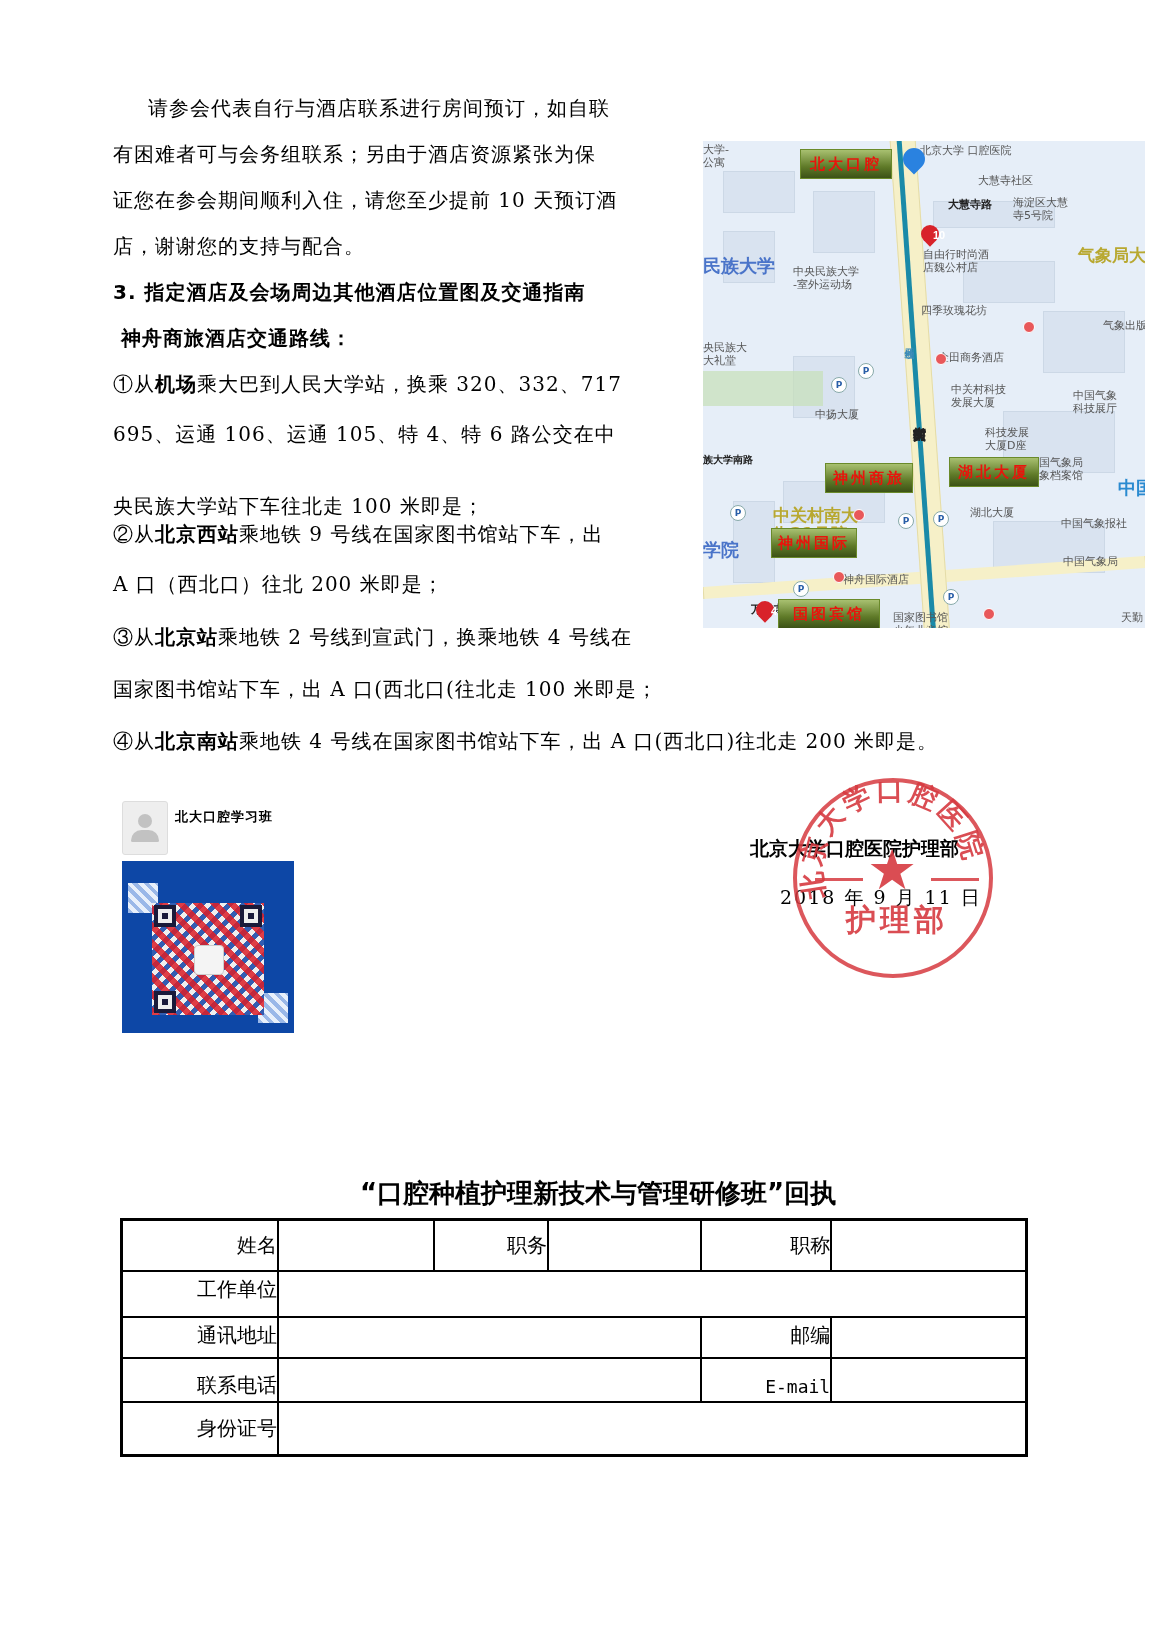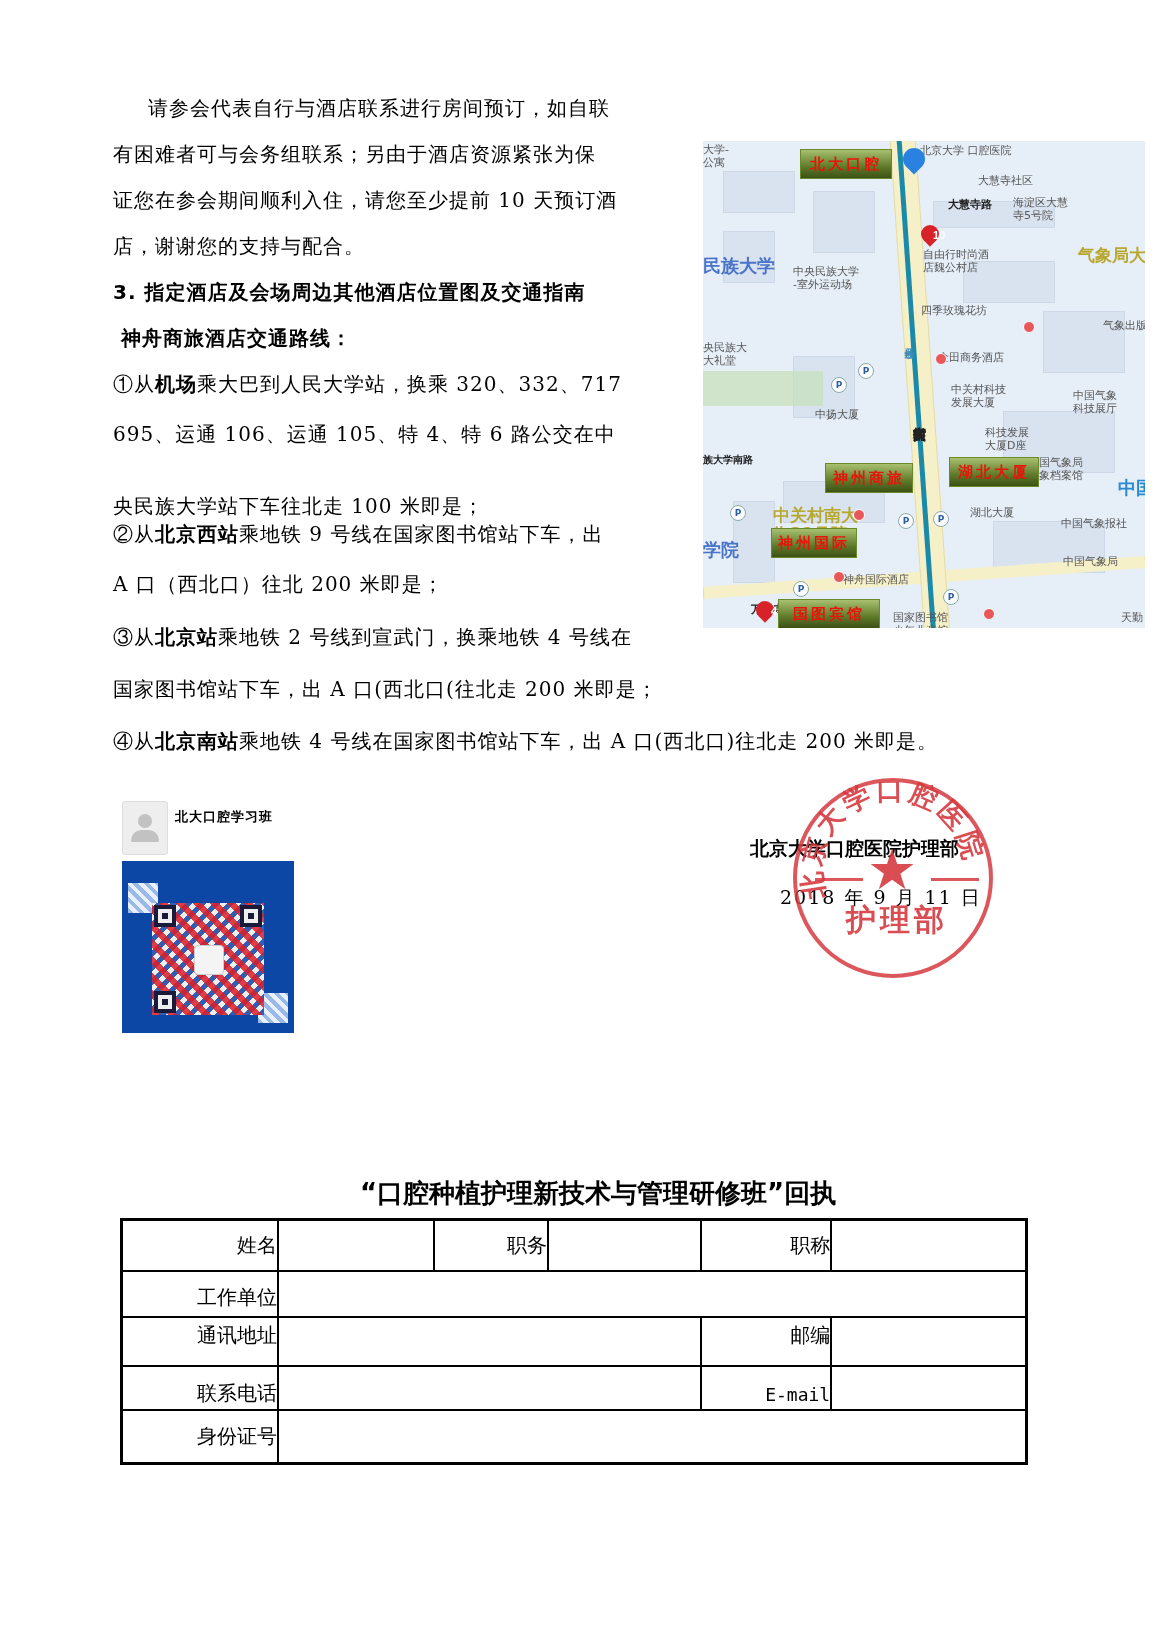--- a/index.html
+++ b/index.html
@@ -72,21 +72,21 @@
 
 <div class="line bold" style="top:280px;font-size:20px;">3. 指定酒店及会场周边其他酒店位置图及交通指南</div>
 <div class="line bold" style="top:326px;font-size:20px;margin-left:8px;">神舟商旅酒店交通路线：</div>
 
 <div class="line" style="top:372px;"><span>①从</span><span class="b">机场</span><span>乘大巴到人民大学站，换乘 320、332、717</span></div>
 <div class="line" style="top:422px;">695、运通 106、运通 105、特 4、特 6 路公交在中</div>
 <div class="line" style="top:494px;text-align:right;">央民族大学站下车往北走 100 米即是；</div>
 <div class="line" style="top:522px;"><span>②从</span><span class="b">北京西站</span><span>乘地铁 9 号线在国家图书馆站下车，出</span></div>
 <div class="line" style="top:572px;">A 口（西北口）往北 200 米即是；</div>
 <div class="line" style="top:625px;"><span>③从</span><span class="b">北京站</span><span>乘地铁 2 号线到宣武门，换乘地铁 4 号线在</span></div>
-<div class="line" style="top:677px;">国家图书馆站下车，出 A 口(西北口(往北走 200 米即是；</div>
+<div class="line" style="top:677px;">国家图书馆站下车，出 A 口(西北口(往北走 100 米即是；</div>
 <div class="line" style="top:729px;"><span>④从</span><span class="b">北京南站</span><span>乘地铁 4 号线在国家图书馆站下车，出 A 口(西北口)往北走 200 米即是。</span></div>
 
 <div class="map">
   <div class="blk" style="left:20px;top:30px;width:70px;height:40px;"></div>
   <div class="blk" style="left:20px;top:90px;width:50px;height:50px;"></div>
   <div class="blk" style="left:110px;top:50px;width:60px;height:60px;"></div>
   <div class="blk" style="left:230px;top:60px;width:120px;height:25px;"></div>
   <div class="blk" style="left:260px;top:120px;width:90px;height:40px;"></div>
   <div class="blk" style="left:340px;top:170px;width:80px;height:60px;"></div>
   <div class="blk" style="left:90px;top:215px;width:60px;height:60px;"></div>
@@ -215,24 +215,24 @@
   <tbody>
       <tr style="height:51px;">
     <td>姓名</td>
     <td class="v"></td>
     <td>职务</td>
     <td class="v"></td>
     <td>职称</td>
     <td class="v"></td>
   </tr>
   <tr style="height:46px;">
-    <td style="vertical-align:top;padding-top:12px;">工作单位</td>
+    <td style="vertical-align:top;padding-top:4px;">工作单位</td>
     <td class="v" colspan="5"></td>
   </tr>
-  <tr style="height:49px;">
+  <tr style="height:41px;">
     <td style="vertical-align:top;padding-top:4px;">通讯地址</td>
     <td class="v" colspan="3"></td>
     <td style="vertical-align:top;padding-top:4px;">邮编</td>
     <td class="v"></td>
   </tr>
   <tr style="height:44px;">
     <td style="vertical-align:bottom;padding-bottom:2px;">联系电话</td>
     <td class="v" colspan="3"></td>
     <td style="vertical-align:bottom;padding-bottom:4px;font-family:'DejaVu Sans Mono',monospace;font-size:18px;">E-mail</td>
     <td class="v"></td>

